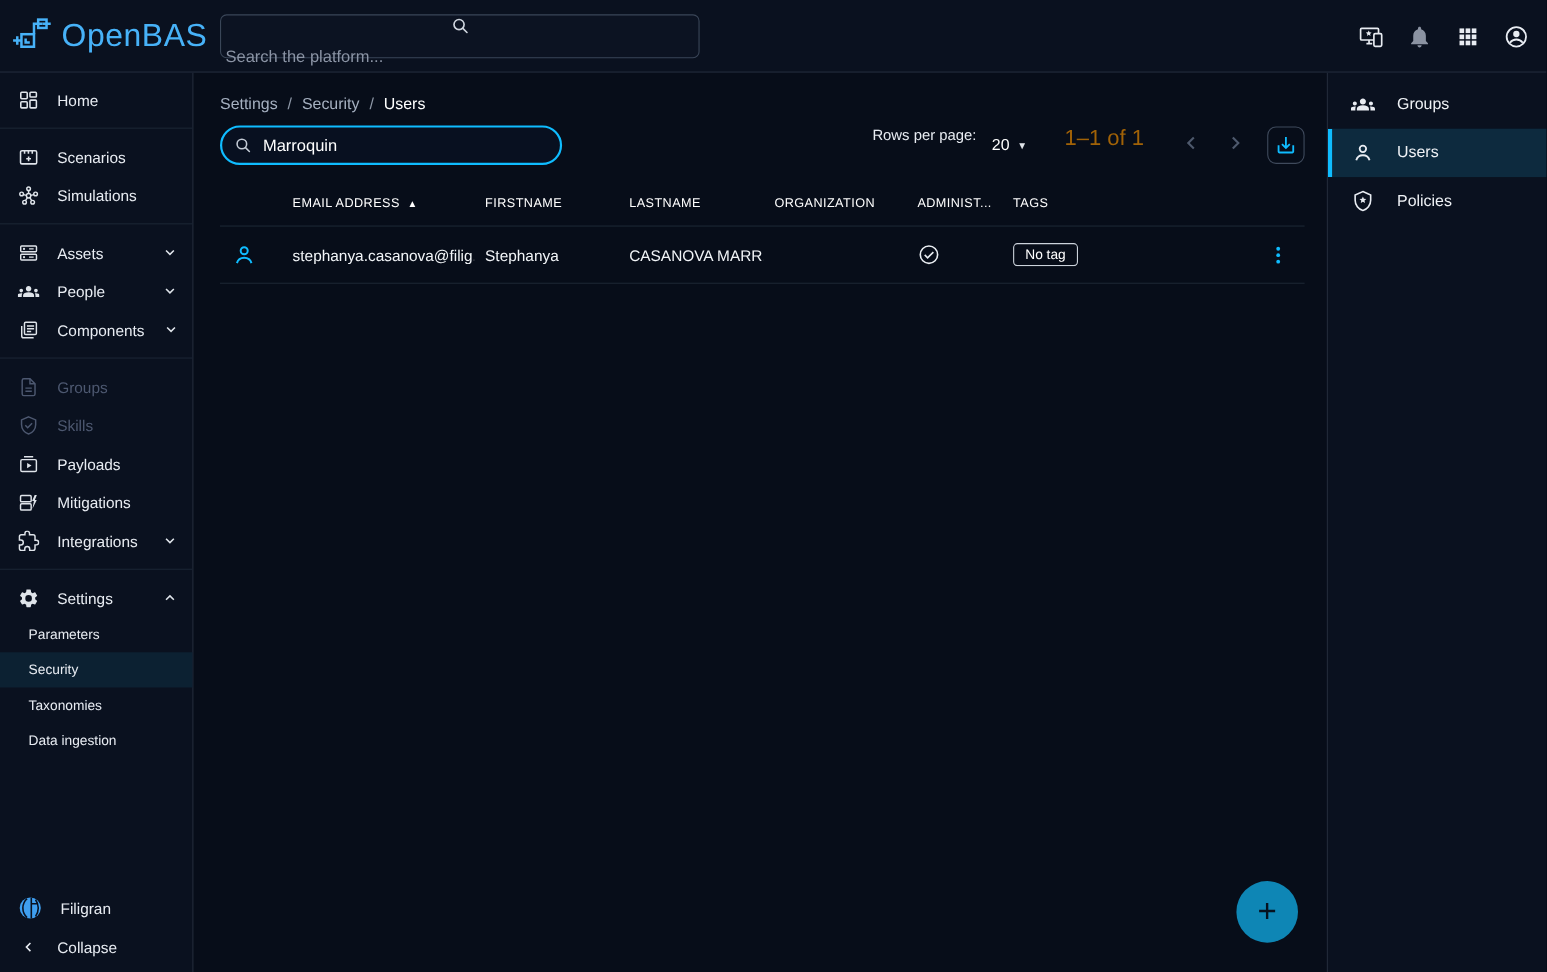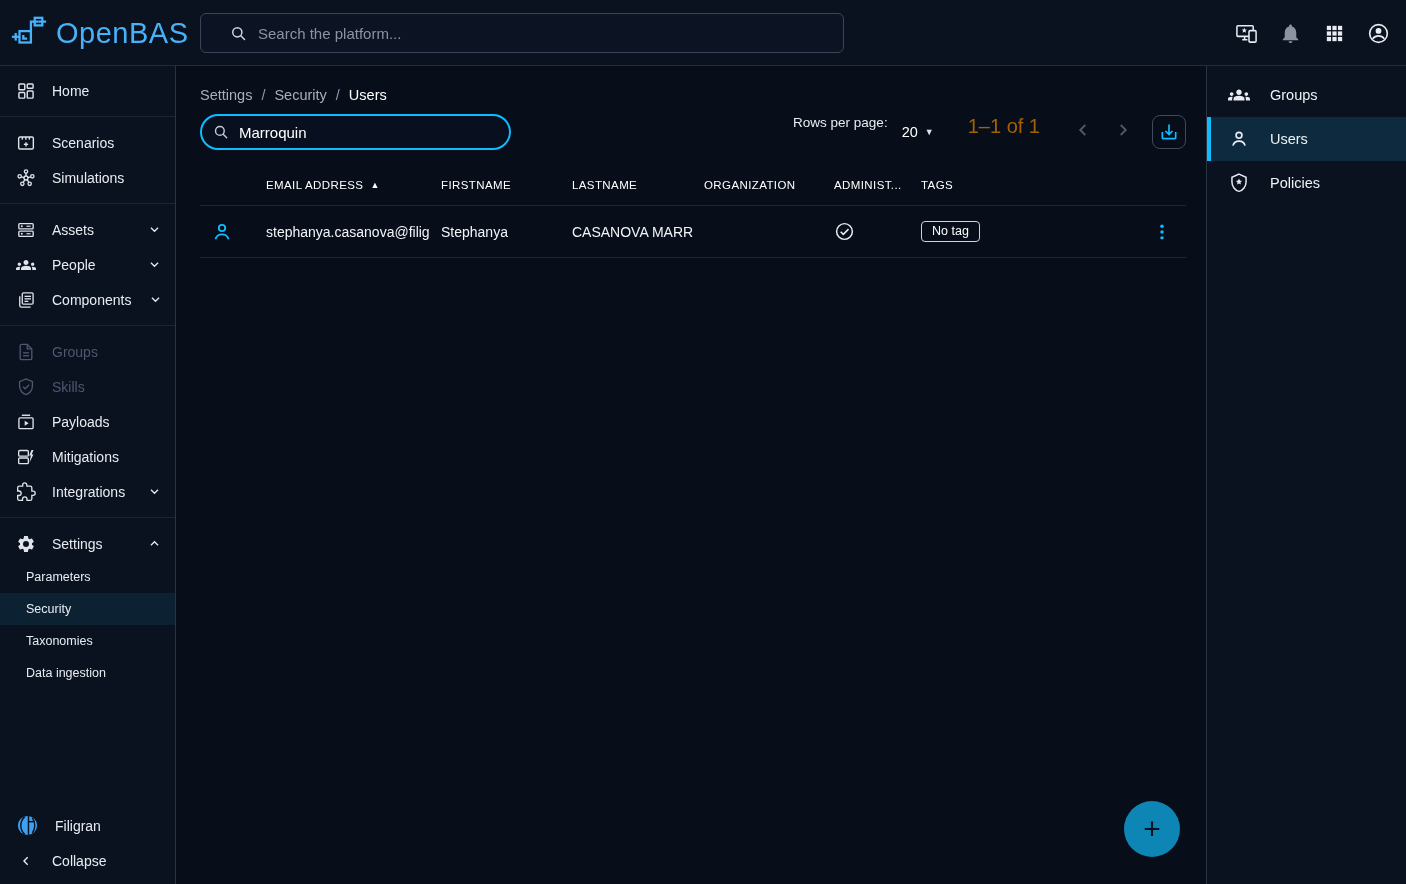--- a/index.html
+++ b/index.html
@@ -14,23 +14,23 @@
 
   
   .topbar{
     position:absolute; top:0; left:0; width:1406px; height:66px;
     background:#0a111f; border-bottom:1px solid #222c3c; z-index:5;
   }
   .logo{ position:absolute; left:10px; top:0; height:66px; display:flex; align-items:center; gap:8px; cursor:pointer;}
   .logo-mark{ width:38px; height:38px; color:#47b2f8; }
   .logo-text{ font-size:29px; font-weight:500; color:#47b2f8; letter-spacing:.5px; }
   .global-search{
-    position:absolute; left:200px; top:13px; width:644px; height:40px;
+    position:absolute; left:200px; top:13px; width:436px; height:40px;
     background:#0c1322; border:1px solid #3a4658; border-radius:6px;
-    display:flex; align-items:center; padding:0 28px; gap:10px;
+    display:flex; align-items:center; padding:0 4px; gap:10px;flex-direction:column;
   }
   .global-search svg{ width:19px; height:19px; color:#cfd5de; flex:none;}
   .global-search input{
     background:transparent; border:none; outline:none; color:#e8ecf2;
     font-size:15px; width:100%; font-family:"Liberation Sans", sans-serif;
   }
   .global-search input::placeholder{ color:#8b94a5; }
   .topbar-icons{ position:absolute; right:14px; top:0; height:66px; display:flex; align-items:center; gap:17px;}
   .tb-btn{ background:none; border:none; cursor:pointer; color:#e8ecf2; padding:2px;}
   .tb-btn svg{ width:23px; height:23px; }

